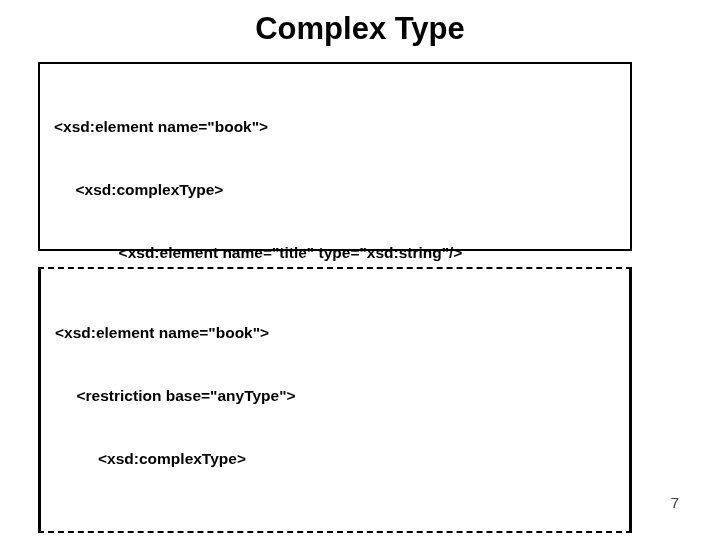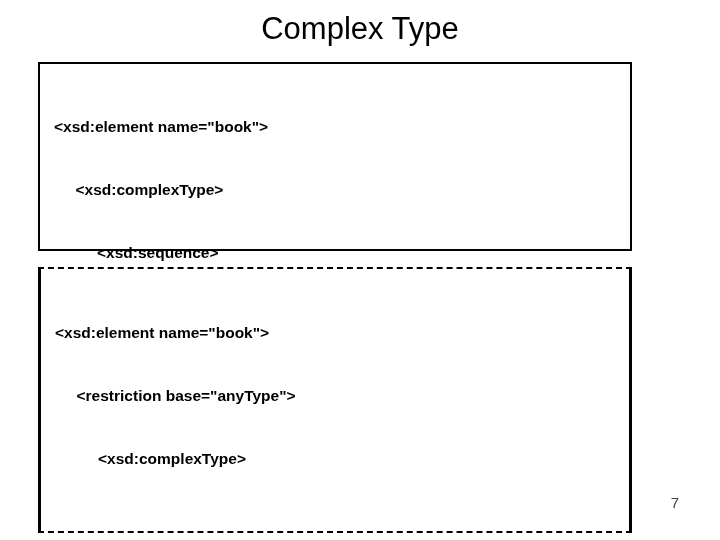--- a/index.html
+++ b/index.html
@@ -21,21 +21,21 @@
   }
 
   
   .slide-title {
     position: absolute;
     left: 0;
     top: 10px;
     width: 720px;
     text-align: center;
     font-size: 31px;
-    font-weight: 400;
+    font-weight: 700;
     color: #000000;
     letter-spacing: 0px;
     line-height: 38px;
     white-space: nowrap;
   }
 
   
   .code-box {
     position: absolute;
     box-sizing: border-box;
@@ -90,21 +90,20 @@
 </head>
 <body>
 
 <div class="slide">
 
   <div class="slide-title">Complex Type</div>
 
   <div class="code-box code-box-1">
     <span class="code-line">&lt;xsd:element name="book"&gt;</span>
     <span class="code-line">     &lt;xsd:complexType&gt;</span>
-    <span class="code-line">          &lt;xsd:sequence&gt;</span>
     <span class="code-line">               &lt;xsd:element name="title" type="xsd:string"/&gt;</span>
     <span class="code-line">               &lt;xsd:element name=“author" type="xsd:date“/&gt;</span>
     <span class="code-line">          &lt;/xsd:sequence&gt;</span>
     <span class="code-line">     &lt;/xsd:complexType&gt;</span>
     
   </div>
 
   <div class="code-box code-box-2">
     <span class="code-line">&lt;xsd:element name="book"&gt;</span>
     <span class="code-line">     &lt;restriction base="anyType"&gt;</span>

